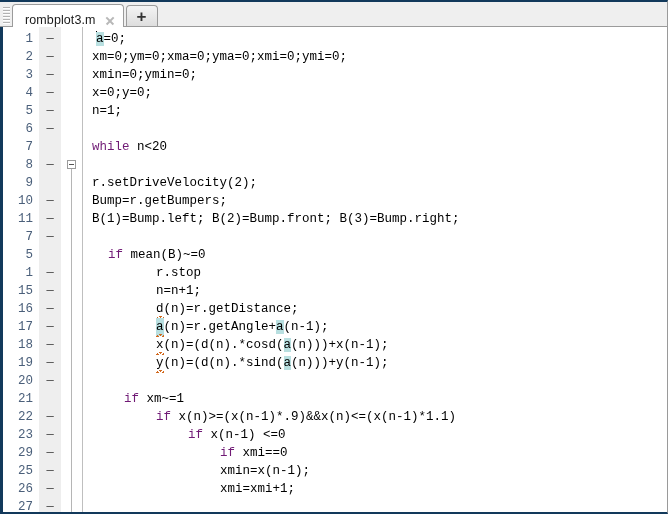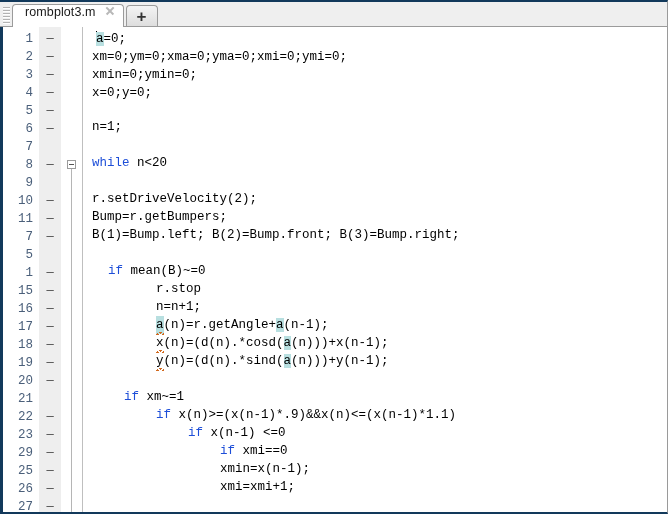--- a/index.html
+++ b/index.html
@@ -51,21 +51,21 @@
     width: 7px;
     height: 1px;
     background: #b3b3b3;
     border-bottom: 1px solid #ffffff;
   }
   .tab {
     position: relative;
     height: 23px;
     box-sizing: border-box;
     display: flex;
-    align-items: flex-start;
+    align-items: flex-end;
     padding: 0 7px 0 12px;
     background: #ffffff;
     border: 1px solid #9b9b9b;
     border-bottom: none;
     border-top-left-radius: 4px;
     border-top-right-radius: 4px;
     margin-bottom: -1px;
     flex: 0 0 auto;
   }
   .tab-title {
@@ -206,21 +206,21 @@
     background: #555555;
   }
   .foldline {
     position: absolute;
     left: 10px;
     width: 1px;
     background: #b5b5b5;
   }
 
   
-  .kw { color: #1d4ed8; }
+  .kw { color: #701a75; }
   .hl { background: #b8dfe0; }
   .sq {
     position: relative;
     display: inline-block;
   }
   .sq::after {
     content: "";
     position: absolute;
     left: 0;
     right: 0;
@@ -360,31 +360,32 @@
         <div class="fld">&nbsp;</div>
         <div class="foldbox" style="top: 133px;"></div>
         <div class="foldline" style="top: 142px; height: 360px;"></div>
       </div>
 
     <div class="code-pane" id="code-pane">
         <div class="cl" style="padding-left: 4px;"><span class="caret"></span><span class="hl">a</span>=0;</div>
         <div class="cl" style="padding-left: 0px;">xm=0;ym=0;xma=0;yma=0;xmi=0;ymi=0;</div>
         <div class="cl" style="padding-left: 0px;">xmin=0;ymin=0;</div>
         <div class="cl" style="padding-left: 0px;">x=0;y=0;</div>
-        <div class="cl" style="padding-left: 0px; margin-top: 16px;">n=1;</div>
+        <div class="cl" style="padding-left: 0px;">n=1;</div>
         <div class="cl" style="padding-left: 0px;">&nbsp;</div>
         <div class="cl" style="padding-left: 0px;"><span class="kw">while</span> n&lt;20</div>
         <div class="cl" style="padding-left: 0px;">&nbsp;</div>
         <div class="cl" style="padding-left: 0px;">r.setDriveVelocity(2);</div>
         <div class="cl" style="padding-left: 0px;">Bump=r.getBumpers;</div>
         <div class="cl" style="padding-left: 0px;">B(1)=Bump.left; B(2)=Bump.front; B(3)=Bump.right;</div>
         <div class="cl" style="padding-left: 0px;">&nbsp;</div>
         <div class="cl" style="padding-left: 16px;"><span class="kw">if</span> mean(B)~=0</div>
         <div class="cl" style="padding-left: 64px;">r.stop</div>
         <div class="cl" style="padding-left: 64px;">n=n+1;</div>
+        <div class="cl" style="padding-left: 64px;"><span class="sq">d</span>(n)=r.getDistance;</div>
         <div class="cl" style="padding-left: 64px;"><span class="sq hl">a</span>(n)=r.getAngle+<span class="hl">a</span>(n-1);</div>
         <div class="cl" style="padding-left: 64px;"><span class="sq">x</span>(n)=(d(n).*cosd(<span class="hl">a</span>(n)))+x(n-1);</div>
         <div class="cl" style="padding-left: 64px;"><span class="sq">y</span>(n)=(d(n).*sind(<span class="hl">a</span>(n)))+y(n-1);</div>
         <div class="cl" style="padding-left: 0px;">&nbsp;</div>
         <div class="cl" style="padding-left: 32px;"><span class="kw">if</span> xm~=1</div>
         <div class="cl" style="padding-left: 64px;"><span class="kw">if</span> x(n)&gt;=(x(n-1)*.9)&amp;&amp;x(n)&lt;=(x(n-1)*1.1)</div>
         <div class="cl" style="padding-left: 96px;"><span class="kw">if</span> x(n-1) &lt;=0</div>
         <div class="cl" style="padding-left: 128px;"><span class="kw">if</span> xmi==0</div>
         <div class="cl" style="padding-left: 128px;">xmin=x(n-1);</div>
         <div class="cl" style="padding-left: 128px;">xmi=xmi+1;</div>

